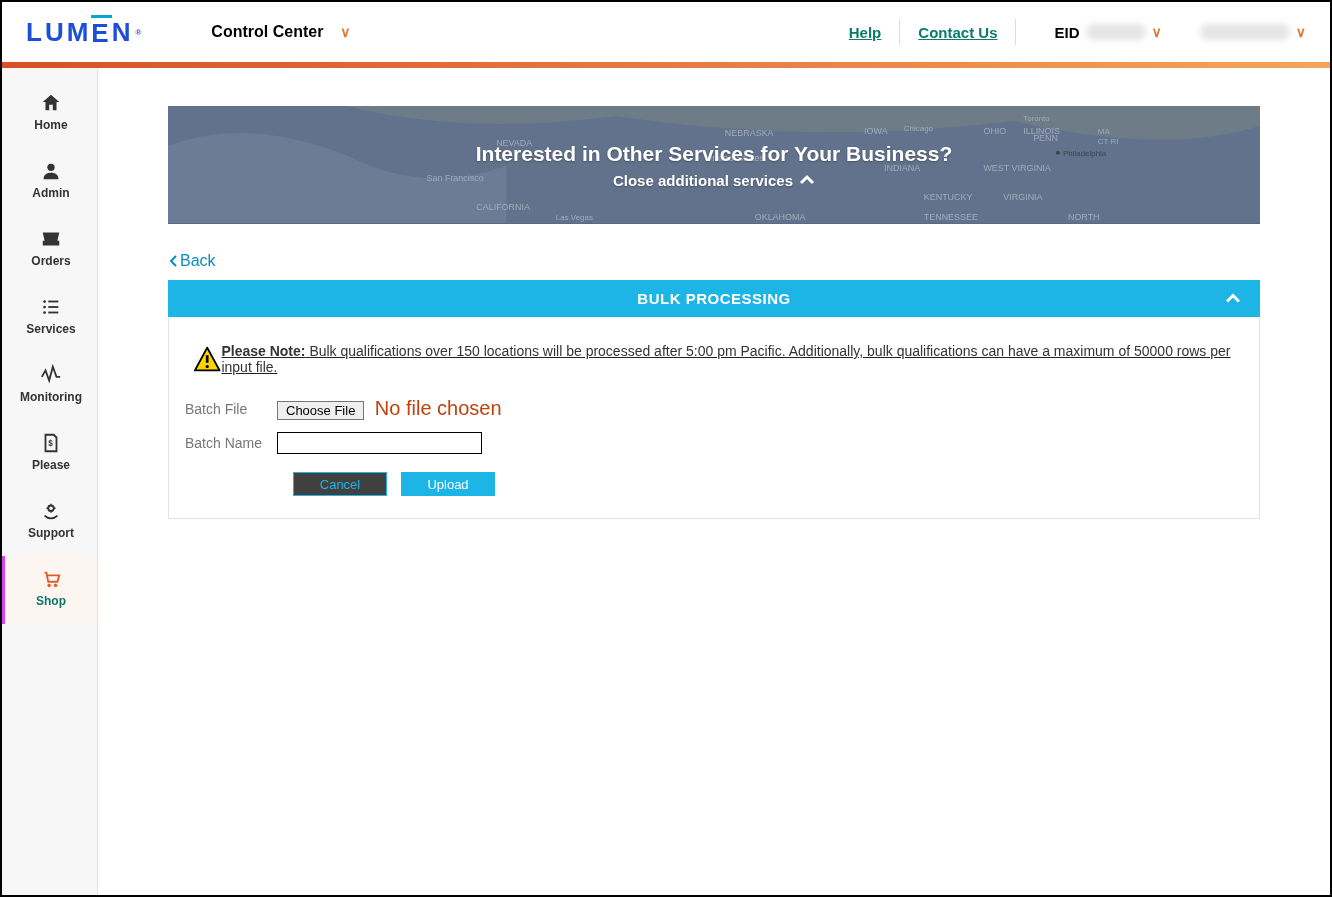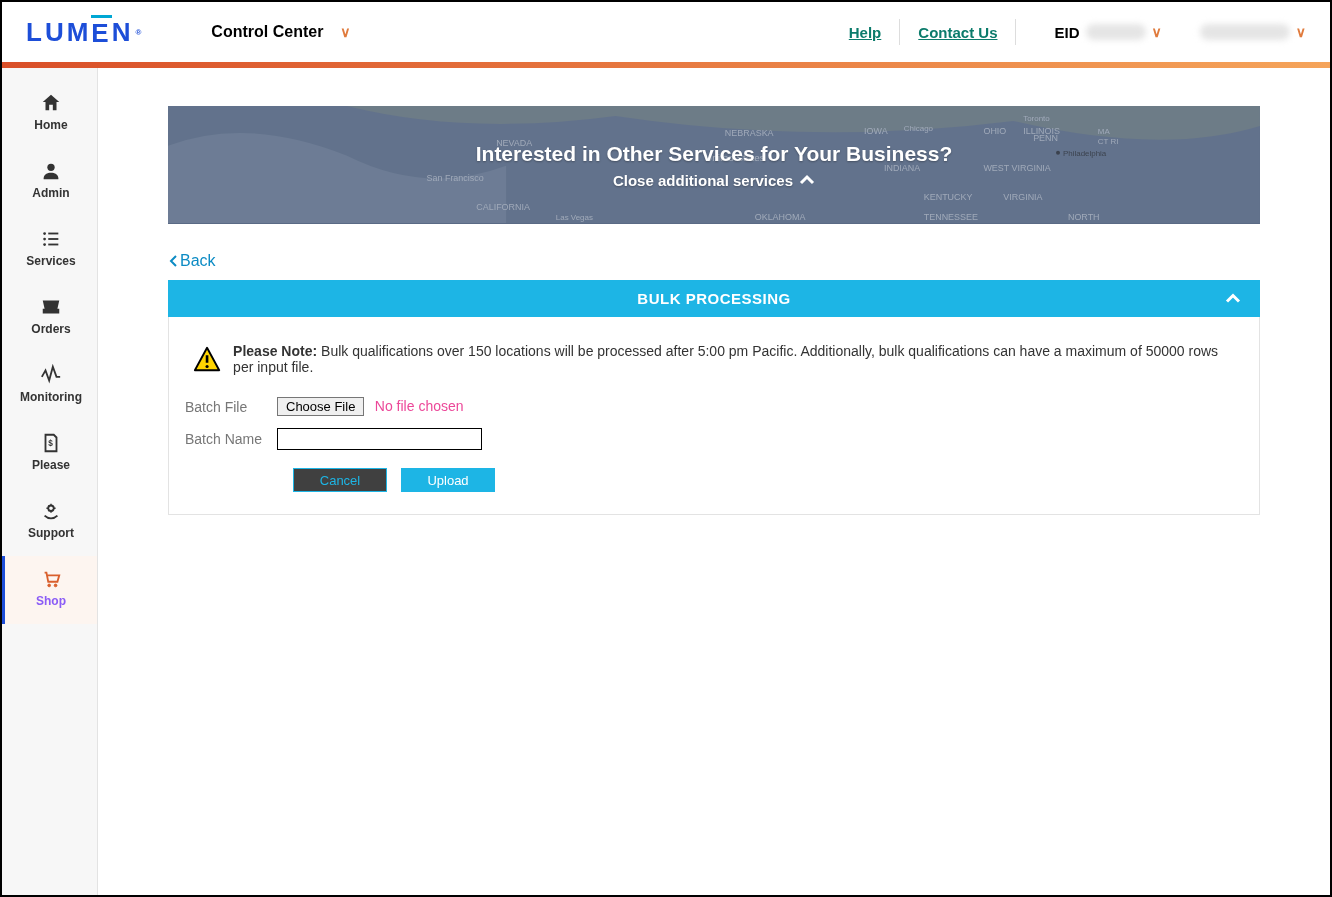--- a/index.html
+++ b/index.html
@@ -22,21 +22,21 @@
   
   
   .orange-bar { height: 6px; background: linear-gradient(to right, #d94f28 0%, #f5a45a 100%); }
   
   
   .layout { display: flex; height: calc(100% - 66px); }
   
   
   .sidebar { width: 96px; background: #f7f7f7; border-right: 1px solid #e3e3e3; display: flex; flex-direction: column; padding-top: 12px; }
   .side-item { display: flex; flex-direction: column; align-items: center; gap: 4px; padding: 12px 0 16px; font-size: 12px; font-weight: bold; color: #333; cursor: pointer; border-left: 3px solid transparent; }
-  .side-item.active { color: #8b5cf6; border-left: 3px solid #1d4ed8; background: #fdf5f0; }
+  .side-item.active { color: #0f766e; border-left: 3px solid #d946ef; background: #fdf5f0; }
   .side-item.active .side-icon { fill: #d95f2c; stroke: #d95f2c; color: #d95f2c; }
   .side-icon { width: 22px; height: 22px; fill: #333; }
   
   
   .main { flex: 1; padding: 0; overflow: auto; }
   .content { padding: 38px 70px 0 70px; }
   
   
   .banner { height: 118px; background: #5a6a85; position: relative; overflow: hidden; display: flex; flex-direction: column; align-items: center; justify-content: center; color: #fff; }
   .banner-map { position: absolute; inset: 0; opacity: 0.55; }
@@ -45,29 +45,29 @@
   
   
   .back { margin: 28px 0 10px; color: #0c8bc4; font-size: 16px; cursor: pointer; display: inline-flex; align-items: center; gap: 2px; }
   
   
   .panel-header { background: #1db5e5; color: #fff; font-weight: bold; font-size: 15px; letter-spacing: 0.5px; padding: 10px 16px; display: flex; align-items: center; justify-content: center; position: relative; }
   .panel-toggle { position: absolute; right: 18px; top: 50%; transform: translateY(-50%); cursor: pointer; }
   .panel-body { border: 1px solid #e3e3e3; border-top: none; padding: 20px 16px 22px; }
   
   
-  .note { display: flex; align-items: center; gap: 12px; padding: 6px 8px 16px; }
+  .note { display: flex; align-items: center; padding: 6px 8px 16px; text-decoration: underline; }
   .note-text { font-size: 14px; color: #333; }
   .note-label { font-weight: bold; }
   
   
   .form-row { display: flex; align-items: center; gap: 12px; padding: 6px 0; }
   .form-label { width: 80px; color: #777; font-size: 14px; }
   .file-btn { font-size: 13px; padding: 1px 8px; border: 1px solid #767676; background: #efefef; cursor: pointer; font-family: Arial; }
-  .file-status { font-size: 14px; color: #ec4899; margin-left: 6px; }
+  .file-status { font-size: 20px; color: #c2410c; margin-left: 6px; }
   .text-input { width: 205px; height: 22px; border: 1px solid #000; padding: 2px 4px; font-size: 13px; }
   
   
   .btn-row { display: flex; gap: 14px; margin-top: 12px; margin-left: 108px; }
   .btn { width: 94px; height: 24px; font-size: 13px; cursor: pointer; border: 1px solid #1db5e5; display: flex; align-items: center; justify-content: center; }
   .btn-cancel { background: #404040; color: #1db5e5; }
   .btn-upload { background: #1db5e5; color: #fff; }
 </style>
 </head>
 <body>
@@ -110,34 +110,34 @@
     </div>
     <div class="side-item">
       <svg class="side-icon" viewBox="0 0 24 24">
           <circle cx="12" cy="8" r="4"></circle>
           <path d="M4 20c0-4 4-6 8-6s8 2 8 6v1H4z"></path>
         </svg>
       <span>Admin</span>
     </div>
     <div class="side-item">
       <svg class="side-icon" viewBox="0 0 24 24">
+          <path d="M3 5h18l-2 9h-4l-1 2h-4l-1-2H5z M3 14h18v5H3z"></path>
+        </svg>
+      <span>Orders</span>
+    </div>
+    <div class="side-item">
+      <svg class="side-icon" viewBox="0 0 24 24">
           <circle cx="5" cy="6" r="1.5"></circle>
           <rect x="9" y="5" width="11" height="2"></rect>
           <circle cx="5" cy="12" r="1.5"></circle>
           <rect x="9" y="11" width="11" height="2"></rect>
           <circle cx="5" cy="18" r="1.5"></circle>
           <rect x="9" y="17" width="11" height="2"></rect>
         </svg>
       <span>Services</span>
-    </div>
-    <div class="side-item">
-      <svg class="side-icon" viewBox="0 0 24 24">
-          <path d="M3 5h18l-2 9h-4l-1 2h-4l-1-2H5z M3 14h18v5H3z"></path>
-        </svg>
-      <span>Orders</span>
     </div>
     <div class="side-item">
       <svg class="side-icon" viewBox="0 0 24 24">
           <path d="M2 14l4-7 4 11 4-15 4 11h4" fill="none" stroke="#333" stroke-width="2"></path>
         </svg>
       <span>Monitoring</span>
     </div>
     <div class="side-item">
       <svg class="side-icon" viewBox="0 0 24 24">
           <path d="M6 3h9l3 3v15H6z" fill="none" stroke="#333" stroke-width="2"></path>

